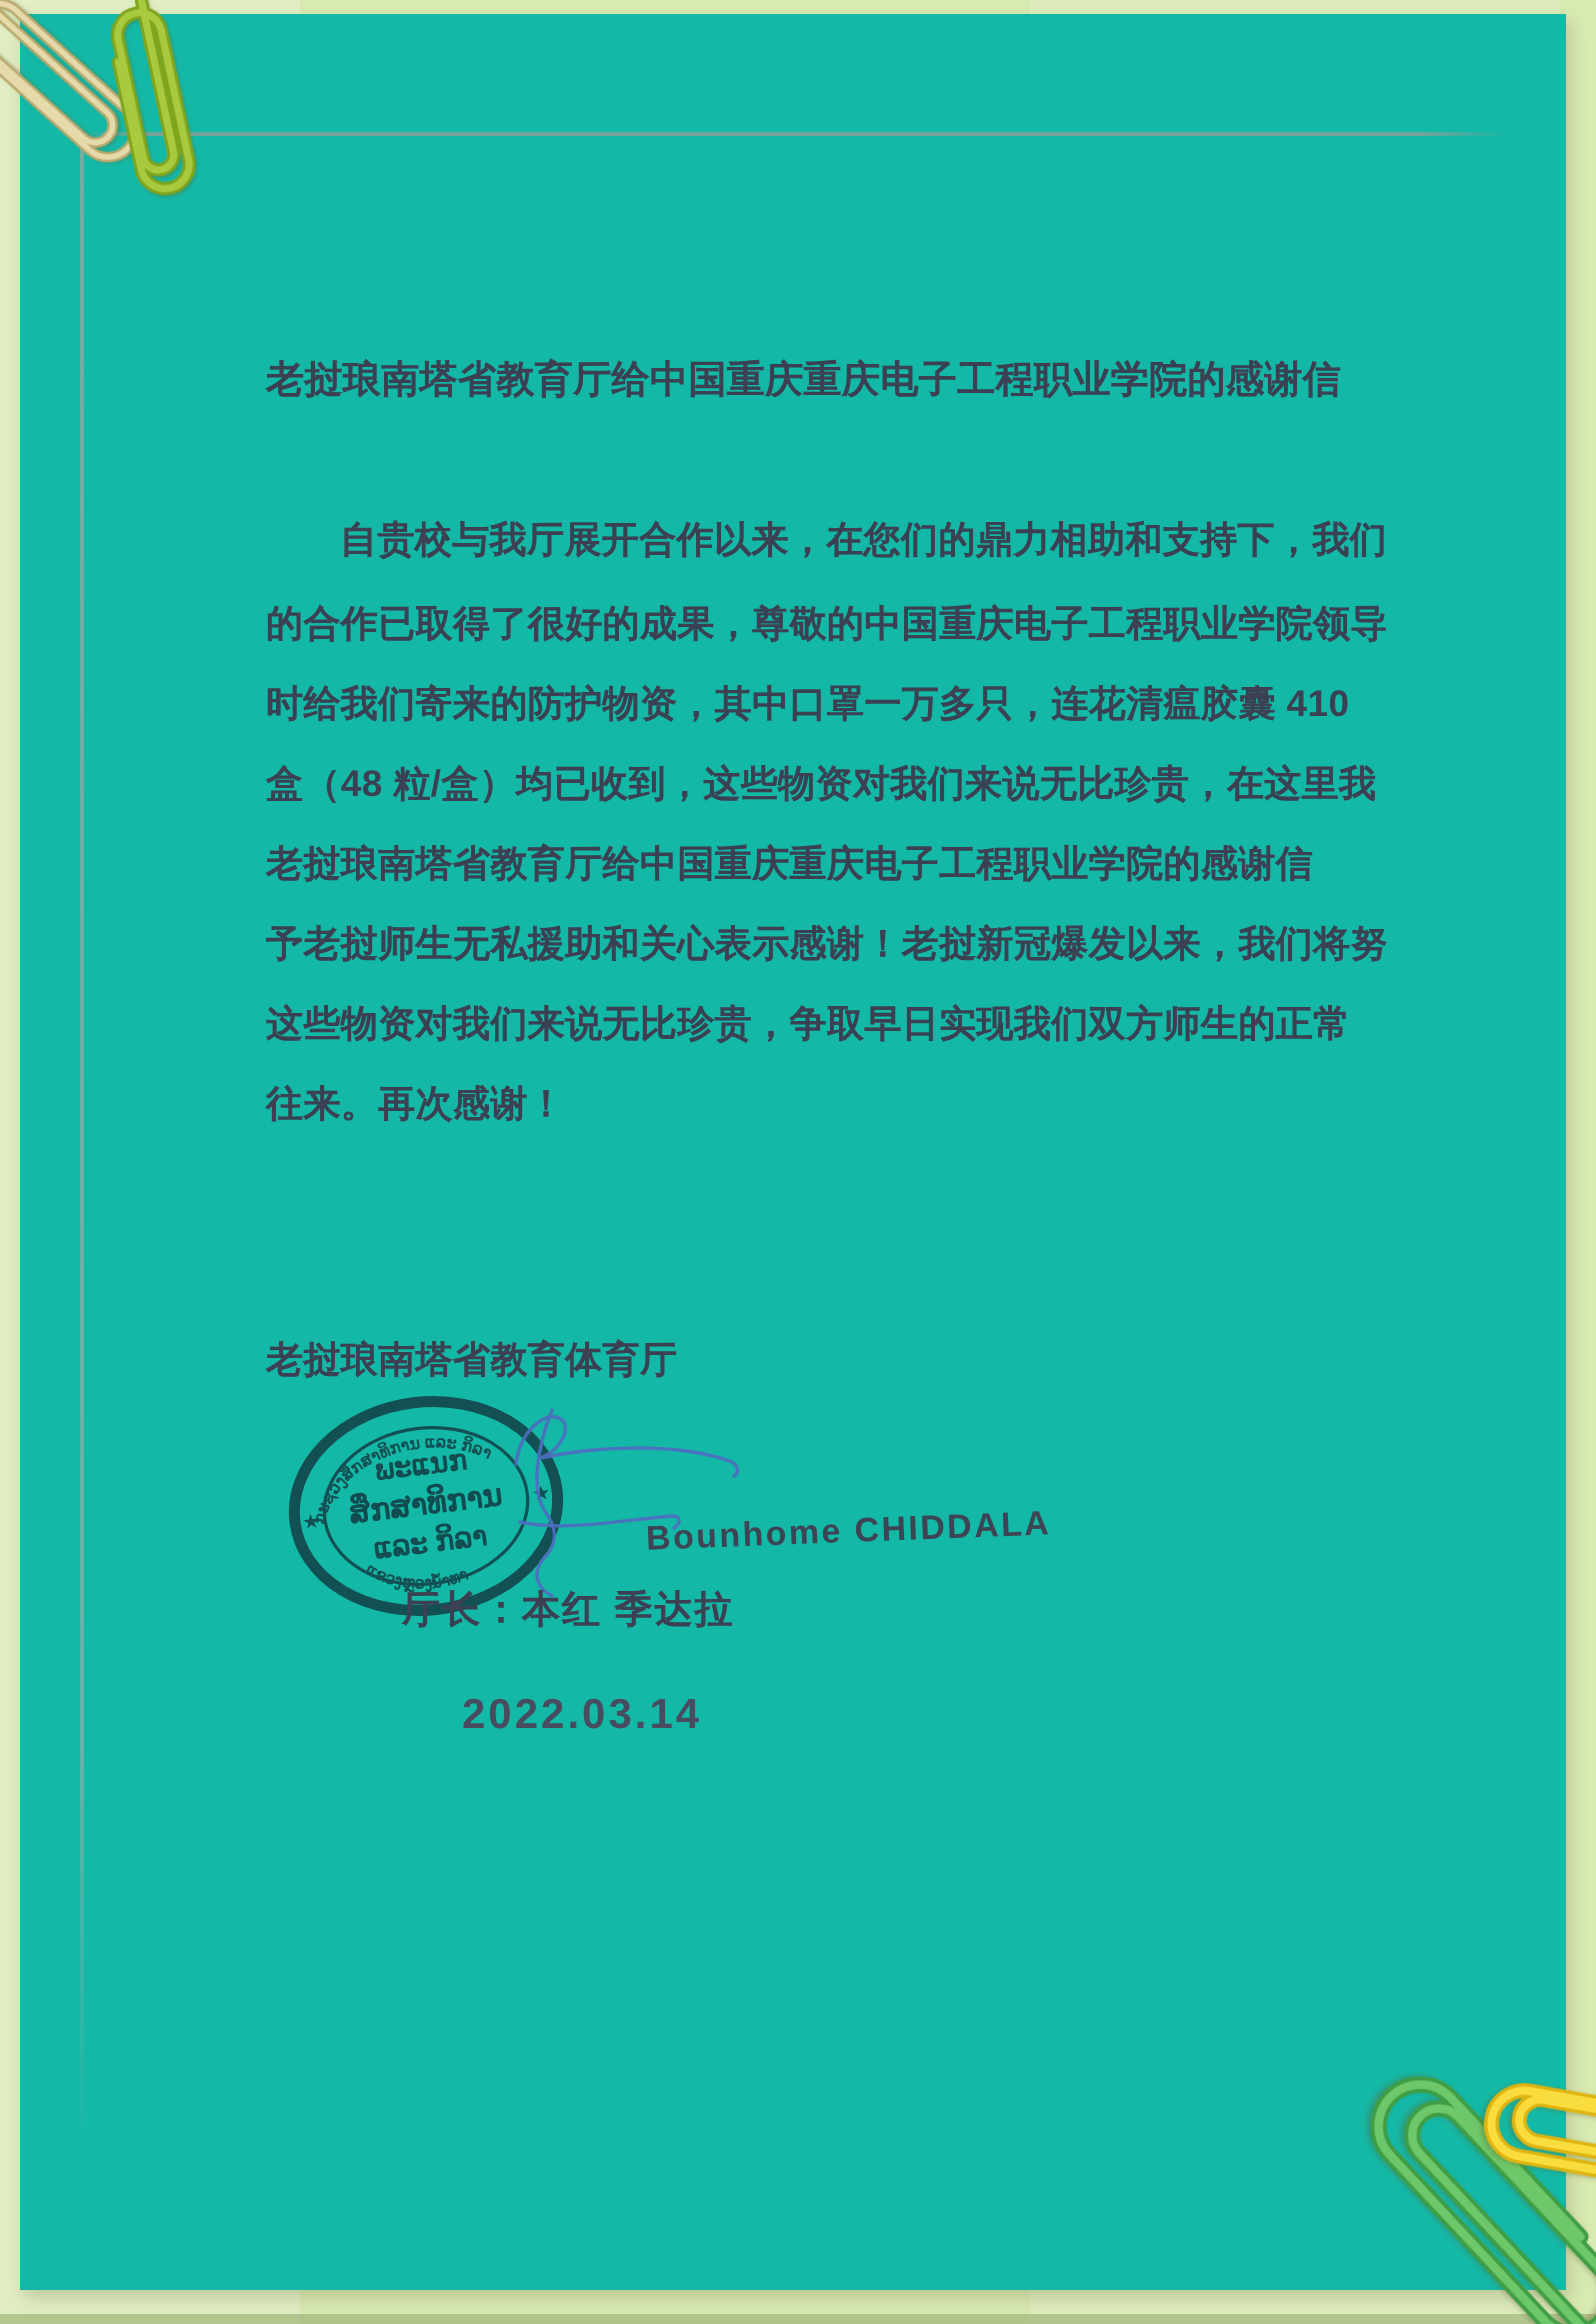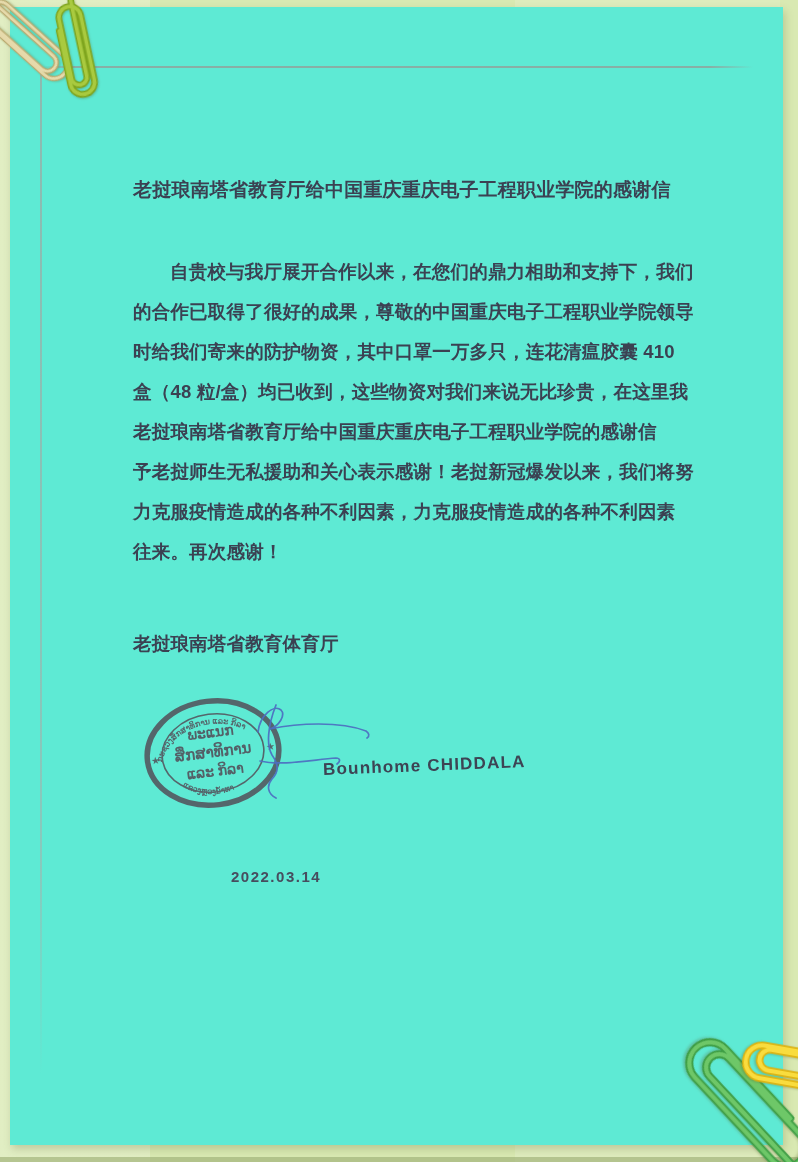--- a/index.html
+++ b/index.html
@@ -5,38 +5,38 @@
   html,body{margin:0;padding:0;}
   body{
     width:798px;height:1162px;position:relative;overflow:hidden;
     background:
       linear-gradient(90deg, rgba(255,255,255,.22) 0 150px, rgba(255,255,255,0) 150px 515px, rgba(255,255,255,.14) 515px 780px, rgba(255,255,255,0) 780px),
       #d9e9b2;
     font-family:"Liberation Sans", sans-serif;
   }
   .bottom-strip{position:absolute;left:0;right:0;bottom:0;height:5px;background:#9daf74;opacity:.65;}
   .card{
-    position:absolute;left:10px;top:7px;width:773px;height:1138px;background:#5eead4;
+    position:absolute;left:10px;top:7px;width:773px;height:1138px;background:#14b8a6;
     box-shadow:2px 4px 8px rgba(90,100,50,.25);
   }
   
   .edge-h{position:absolute;left:32px;top:59px;width:711px;height:2px;
     background:linear-gradient(90deg, rgba(150,155,150,0), rgba(150,155,150,.75) 4%, rgba(150,155,150,.75) 94%, rgba(150,155,150,0));}
   .edge-v{position:absolute;left:30px;top:60px;width:2px;height:1008px;
     background:linear-gradient(180deg, rgba(160,165,160,.7), rgba(170,175,170,.55) 80%, rgba(170,175,170,0));}
   
   .cjk{color:#3b4152;font-weight:700;letter-spacing:.2px;}
   .title-line{position:absolute;left:123px;top:170px;font-size:19px;}
   .salutation-line{position:absolute;left:123px;top:211px;font-size:19px;}
   .body-block{position:absolute;left:123px;top:245px;width:560px;font-size:18.5px;}
   .body-block .line{height:40px;line-height:40px;white-space:nowrap;}
-  .body-block .indent{padding-left:37px;}
-  .signoff-line{position:absolute;left:123px;top:624px;font-size:18.5px;}
+  .body-block .indent{padding-left:37px;font-family:Liberation Mono, monospace;}
+  .signoff-line{position:absolute;left:123px;top:660px;font-size:18.5px;}
   .director-line{position:absolute;left:191px;top:785px;font-size:19px;letter-spacing:1px;}
-  .date-line{position:absolute;left:221px;top:861px;font-size:15px;color:#474d5e;font-weight:700;letter-spacing:1.5px;}
+  .date-line{position:absolute;left:221px;top:839px;font-size:21px;color:#474d5e;font-weight:700;letter-spacing:1.5px;}
   .latin-name{position:absolute;left:313px;top:749px;font-size:17px;color:#3d4454;font-weight:600;
     letter-spacing:1.2px;transform:rotate(-2.2deg);}
   .stamp-svg{position:absolute;left:128px;top:684px;mix-blend-mode:multiply;}
   .sig-svg{position:absolute;left:218px;top:682px;}
   .clips-svg{position:absolute;left:0;top:0;pointer-events:none;}
   .wire{fill:none;stroke-linecap:round;stroke-linejoin:round;}
   .clipshadow{filter:drop-shadow(1.5px 2.5px 1.5px rgba(90,100,45,.35));}
 </style>
 </head>
 <body>
@@ -47,21 +47,21 @@
 
   <div class="cjk title-line">老挝琅南塔省教育厅给中国重庆重庆电子工程职业学院的感谢信</div>
 
   <div class="body-block">
     <div class="cjk line indent">自贵校与我厅展开合作以来，在您们的鼎力相助和支持下，我们</div>
     <div class="cjk line">的合作已取得了很好的成果，尊敬的中国重庆电子工程职业学院领导</div>
     <div class="cjk line">时给我们寄来的防护物资，其中口罩一万多只，连花清瘟胶囊 410</div>
     <div class="cjk line">盒（48 粒/盒）均已收到，这些物资对我们来说无比珍贵，在这里我</div>
     <div class="cjk line">老挝琅南塔省教育厅给中国重庆重庆电子工程职业学院的感谢信</div>
     <div class="cjk line">予老挝师生无私援助和关心表示感谢！老挝新冠爆发以来，我们将努</div>
-    <div class="cjk line">力克服疫情造成的各种不利因素，力克服疫情造成的各种不利因素</div>
+    <div class="cjk line">这些物资对我们来说无比珍贵，争取早日实现我们双方师生的正常</div>
     <div class="cjk line">往来。再次感谢！</div>
   </div>
 
   <div class="cjk signoff-line">老挝琅南塔省教育体育厅</div>
 
   <svg class="stamp-svg" width="150" height="124" viewBox="0 0 150 124">
     <g transform="rotate(-7 75 62)" opacity="0.85">
       <ellipse cx="75" cy="62" rx="66" ry="52" fill="none" stroke="#e0566b" stroke-width="5.5"></ellipse>
       <ellipse cx="75" cy="62" rx="51" ry="39" fill="none" stroke="#e0566b" stroke-width="1.6"></ellipse>
       <path id="arcTop" d="M 22,74 A 53,41 0 1 1 128,74" fill="none" stroke="none"></path>
@@ -82,20 +82,21 @@
 
   <svg class="sig-svg" width="270" height="120" viewBox="0 0 270 120">
     <g fill="none" stroke="#4d6fc1" stroke-width="1.7" stroke-linecap="round" opacity="0.92">
       <path d="M 30,43 C 32,26 46,15 53,21 C 58,26 51,37 42,40 C 70,34 112,32 138,42 C 141,44 142,47 139,49"></path>
       <path d="M 48,16 C 40,36 38,56 44,66 C 50,74 52,82 44,90 C 38,97 40,105 48,109"></path>
       <path d="M 32,72 C 53,77 83,71 108,69 C 112,69 113,72 109,75"></path>
     </g>
   </svg>
 
   <div class="latin-name">Bounhome CHIDDALA</div>
+  <div class="cjk director-line">厅长：本红  季达拉</div>
   <div class="date-line">2022.03.14</div>
 </div>
 
 <div class="bottom-strip"></div>
 
 <svg class="clips-svg" width="798" height="1162" viewBox="0 0 798 1162">
   <defs>
     <path id="clipShape" d="M 36,10 L 36,150 a 14,14 0 0 1 -28,0 L 8,40 a 20,20 0 0 1 40,0 L 48,160 a 22,22 0 0 1 -44,0 L 4,60"></path>
   </defs>
 

